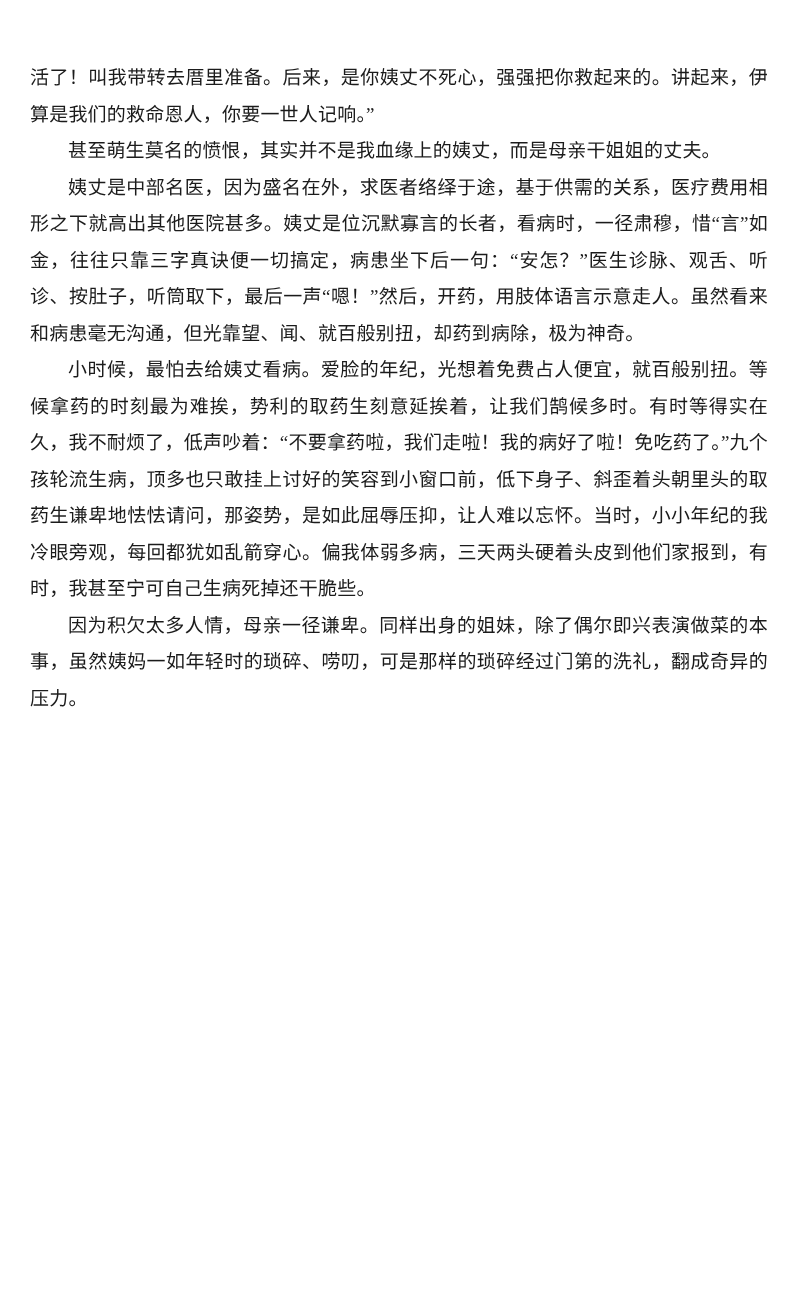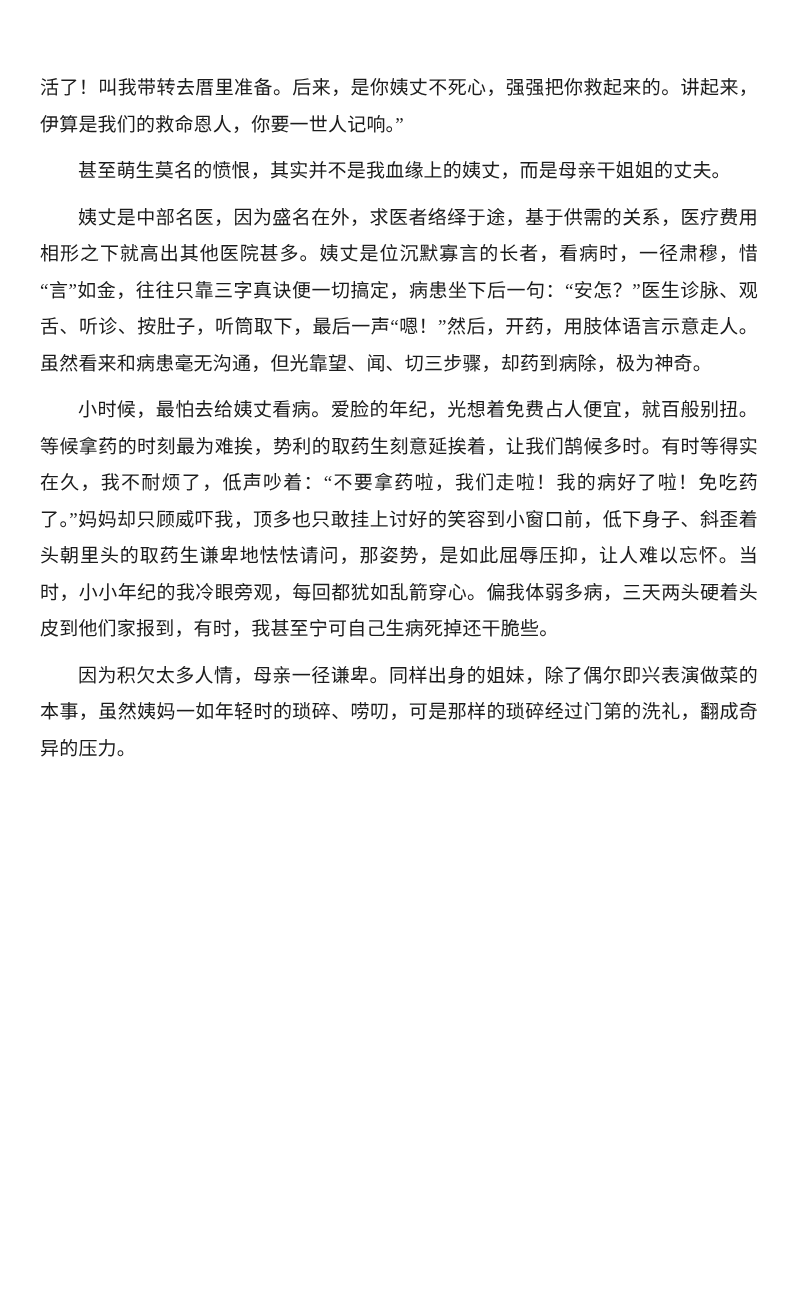--- a/index.html
+++ b/index.html
@@ -22,33 +22,33 @@
   }
   .doc-body {
     width: 738px;
     color: #1b1b1b;
     font-size: 19px;
     line-height: 36.5px;
     text-align: justify;
     letter-spacing: 0.2px;
   }
   .doc-body p {
-    margin: 10px;
+    margin: 0;
     padding: 0;
     font-weight: 500;
   }
   .doc-body p.indent {
     text-indent: 2em;
   }
 </style>
 </head>
 <body>
 
 <div class="page" style="background: rgb(255, 255, 255);">
   <div class="doc-body" style="color: rgb(27, 27, 27);">
 
   <p>活了！叫我带转去厝里准备。后来，是你姨丈不死心，强强把你救起来的。讲起来，伊算是我们的救命恩人，你要一世人记响。”</p>
       <p class="indent">甚至萌生莫名的愤恨，其实并不是我血缘上的姨丈，而是母亲干姐姐的丈夫。</p>
-      <p class="indent">姨丈是中部名医，因为盛名在外，求医者络绎于途，基于供需的关系，医疗费用相形之下就高出其他医院甚多。姨丈是位沉默寡言的长者，看病时，一径肃穆，惜“言”如金，往往只靠三字真诀便一切搞定，病患坐下后一句：“安怎？”医生诊脉、观舌、听诊、按肚子，听筒取下，最后一声“嗯！”然后，开药，用肢体语言示意走人。虽然看来和病患毫无沟通，但光靠望、闻、切三步骤，却药到病除，极为神奇。</p>
-      <p class="indent">小时候，最怕去给姨丈看病。爱脸的年纪，光想着免费占人便宜，就百般别扭。等候拿药的时刻最为难挨，势利的取药生刻意延挨着，让我们鹄候多时。有时等得实在久，我不耐烦了，低声吵着：“不要拿药啦，我们走啦！我的病好了啦！免吃药了。”妈妈却只顾威吓我，顶多也只敢挂上讨好的笑容到小窗口前，低下身子、斜歪着头朝里头的取药生谦卑地怯怯请问，那姿势，是如此屈辱压抑，让人难以忘怀。当时，小小年纪的我冷眼旁观，每回都犹如乱箭穿心。偏我体弱多病，三天两头硬着头皮到他们家报到，有时，我甚至宁可自己生病死掉还干脆些。</p>
+      <p class="indent">姨丈是中部名医，因为盛名在外，求医者络绎于途，基于供需的关系，医疗费用相形之下就高出其他医院甚多。姨丈是位沉默寡言的长者，看病时，一径肃穆，惜“言”如金，往往只靠三字真诀便一切搞定，病患坐下后一句：“安怎？”医生诊脉、观舌、听诊、按肚子，听筒取下，最后一声“嗯！”然后，开药，用肢体语言示意走人。虽然看来和病患毫无沟通，但光靠望、闻、就百般别扭，却药到病除，极为神奇。</p>
+      <p class="indent">小时候，最怕去给姨丈看病。爱脸的年纪，光想着免费占人便宜，就百般别扭。等候拿药的时刻最为难挨，势利的取药生刻意延挨着，让我们鹄候多时。有时等得实在久，我不耐烦了，低声吵着：“不要拿药啦，我们走啦！我的病好了啦！免吃药了。”九个孩轮流生病，顶多也只敢挂上讨好的笑容到小窗口前，低下身子、斜歪着头朝里头的取药生谦卑地怯怯请问，那姿势，是如此屈辱压抑，让人难以忘怀。当时，小小年纪的我冷眼旁观，每回都犹如乱箭穿心。偏我体弱多病，三天两头硬着头皮到他们家报到，有时，我甚至宁可自己生病死掉还干脆些。</p>
       <p class="indent">因为积欠太多人情，母亲一径谦卑。同样出身的姐妹，除了偶尔即兴表演做菜的本事，虽然姨妈一如年轻时的琐碎、唠叨，可是那样的琐碎经过门第的洗礼，翻成奇异的压力。</p>
     </div>
 </div>
 
 </body></html>

